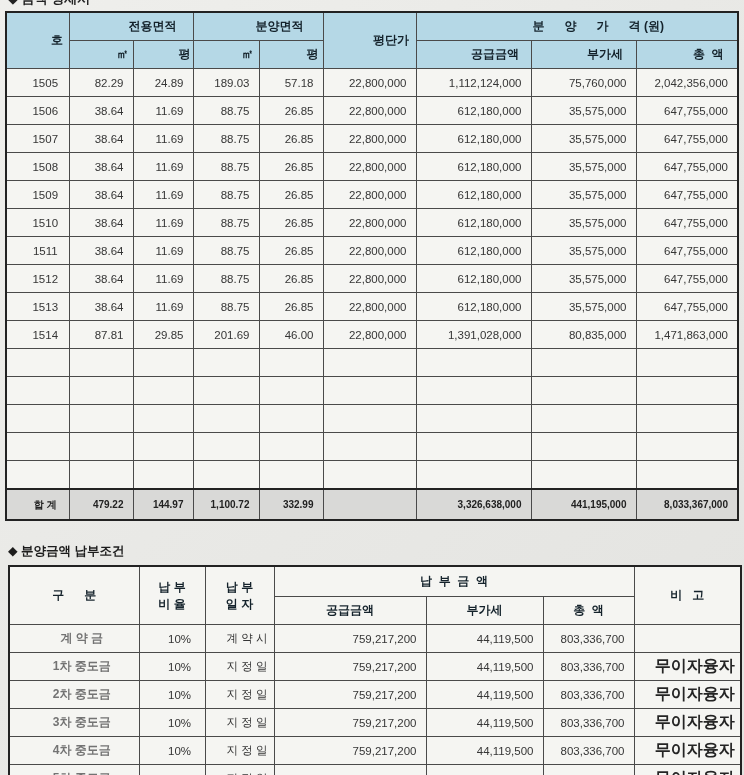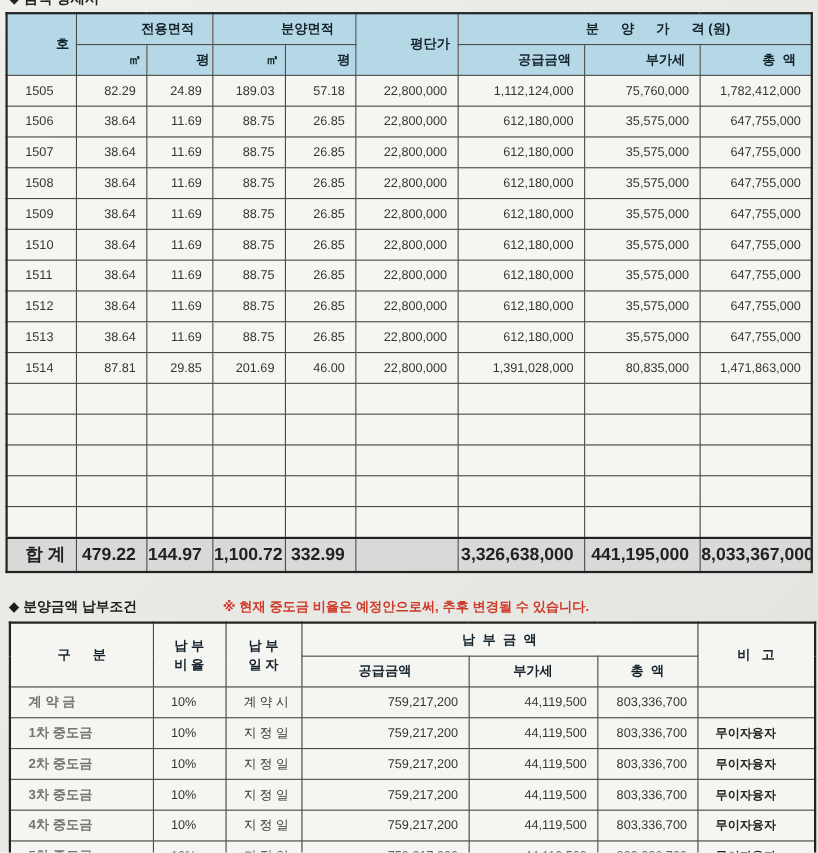--- a/index.html
+++ b/index.html
@@ -19,38 +19,38 @@
   table{border-collapse:collapse;table-layout:fixed;}
   th,td{border:1px solid #4a4a4a;overflow:hidden;white-space:pre;}
   th{font-weight:bold;color:#14222b;font-size:12px;}
   td{font-size:11.5px;color:#353535;}
 
   
   .price-table{width:732px;margin:2px 0 0 5px;border:2px solid #222;}
   .price-table thead th{background:#b5d8e6;height:25px;padding-left:44px;}
   .price-table thead{border-bottom:1.5px solid #333;}
   .price-table tbody td{height:25px;background:#f5f5f2;}
-  .price-table tfoot td{height:27px;background:#d9d9d7;font-weight:bold;font-size:16px;color:#222;}
+  .price-table tfoot td{height:27px;background:#d9d9d7;font-weight:bold;font-size:10px;color:#222;}
   .price-table tfoot{border-top:2px solid #222;}
 
   
   .section2-head{display:flex;align-items:baseline;margin:22px 0 5px 8px;}
   .section2-title{font-size:12.5px;font-weight:bold;color:#1c1c1c;white-space:pre;}
   .section2-notice{font-size:12px;font-weight:bold;color:#cf3a28;margin-left:78px;white-space:pre;}
 
   .pay-table{width:732px;margin-left:8px;border:2px solid #222;}
   .pay-table thead th{background:#f5f5f2;height:25px;}
   .pay-table thead tr:first-child th{height:27px;}
   .pay-table thead{border-bottom:1.5px solid #333;}
   .pay-table tbody td{height:25px;background:#f5f5f2;}
   .pay-table tbody td.label{font-weight:bold;font-size:12px;color:#737373;}
-  .pay-table tbody td.note{font-weight:bold;font-size:11px;color:#242424;}
+  .pay-table tbody td.note{font-weight:bold;font-size:16px;color:#242424;}
 
   .num{text-align:right;padding-right:9px;}
-  .center{text-align:left;padding-left:16px;}
+  .center{text-align:center;padding-left:16px;}
 </style>
 </head>
 <body>
 
 <div class="page">
 
   <div class="clip-title">
     <span>◆ 금액 명세서</span>
   </div>
 
@@ -87,21 +87,21 @@
     <tbody id="price-body">
         <tr>
           <td class="center">1505</td>
           <td class="num">82.29</td>
           <td class="num">24.89</td>
           <td class="num">189.03</td>
           <td class="num">57.18</td>
           <td class="num">22,800,000</td>
           <td class="num">1,112,124,000</td>
           <td class="num">75,760,000</td>
-          <td class="num">1,782,412,000</td>
+          <td class="num">2,042,356,000</td>
         </tr>
         <tr>
           <td class="center">1506</td>
           <td class="num">38.64</td>
           <td class="num">11.69</td>
           <td class="num">88.75</td>
           <td class="num">26.85</td>
           <td class="num">22,800,000</td>
           <td class="num">612,180,000</td>
           <td class="num">35,575,000</td>
@@ -261,21 +261,20 @@
           <td class="num"></td>
           <td class="num">3,326,638,000</td>
           <td class="num">441,195,000</td>
           <td class="num">8,033,367,000</td>
         </tr>
       </tfoot>
   </table>
 
   <div class="section2-head">
     <span class="section2-title">◆ 분양금액 납부조건</span>
-    <span class="section2-notice">※ 현재 중도금 비율은 예정안으로써, 추후 변경될 수 있습니다.</span>
   </div>
 
   <table class="pay-table">
     <colgroup>
       <col style="width:130px">
         <col style="width:66px">
         <col style="width:69px">
       <col style="width:152px">
         <col style="width:117px">
         <col style="width:91px">

